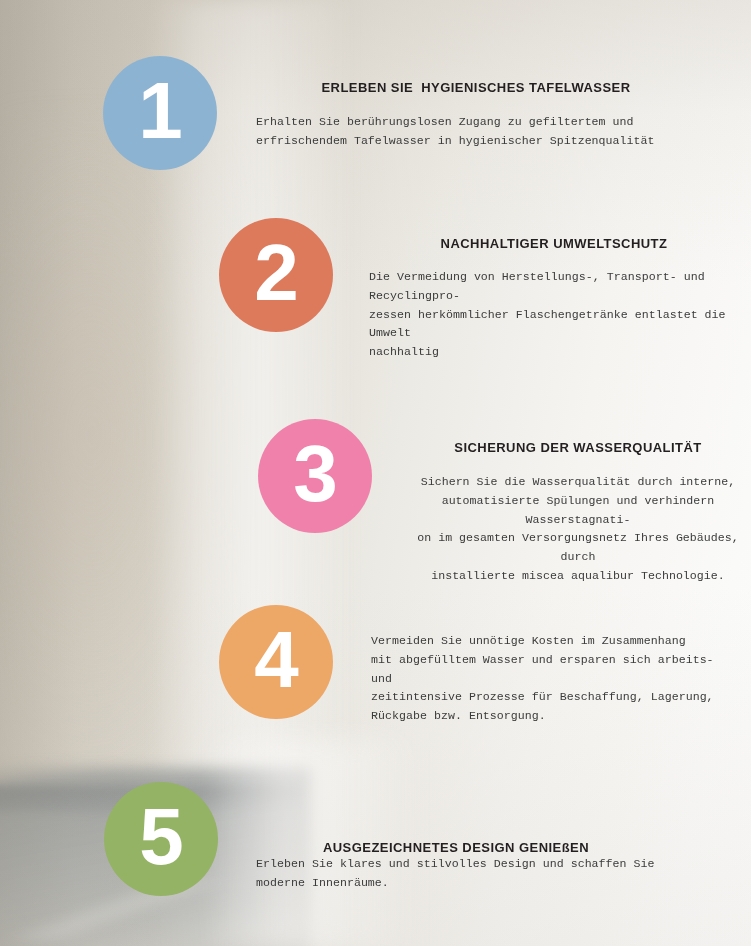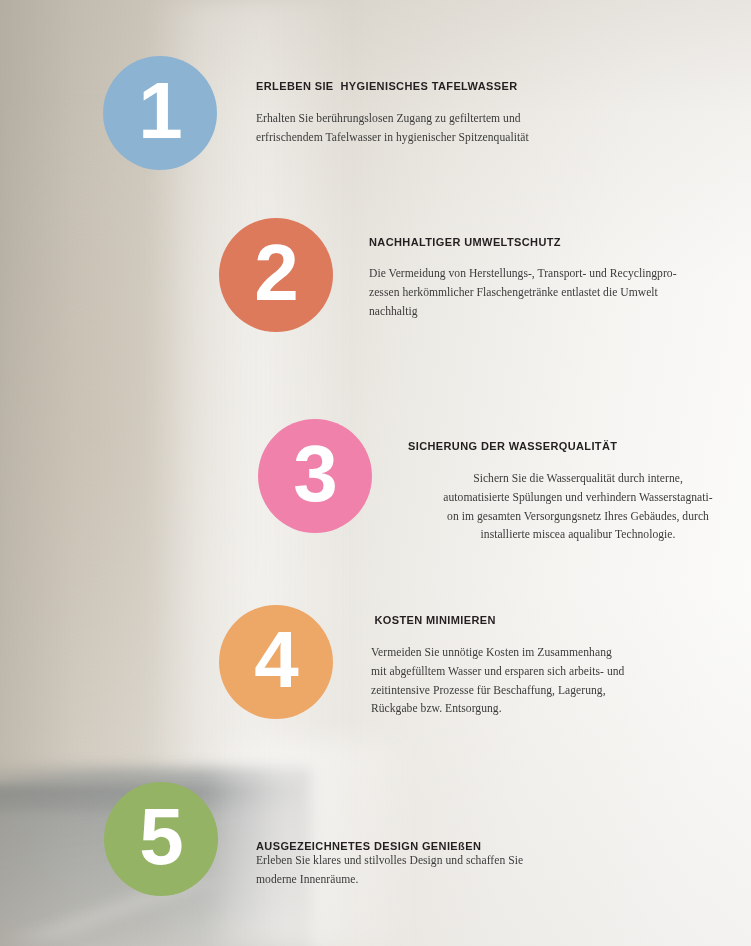--- a/index.html
+++ b/index.html
@@ -179,30 +179,31 @@
     transform: translateY(-2px);
   }
 
   .textblock {
     position: absolute;
   }
 
   .step-title {
     margin: 0;
     font-family: "Liberation Sans", sans-serif;
-    font-size: 11px;
+    font-size: 13px;
     font-weight: 700;
     letter-spacing: 0.035em;
     color: #231f20;
     white-space: pre;
+    text-align: center;
   }
 
   .step-body {
     margin: 0;
-    font-family: Liberation Serif, serif;
+    font-family: Liberation Mono, monospace;
     font-size: 11.6px;
     font-weight: 400;
     line-height: 1.62;
     color: #3b3b3b;
     white-space: pre-line;
     letter-spacing: 0.003em;
   }
 </style>
 </head>
 <body>
@@ -255,21 +256,20 @@
 on im gesamten Versorgungsnetz Ihres Gebäudes, durch
 installierte miscea aqualibur Technologie.</p>
       </div>
     </div>
 
     <div class="step">
       <div class="badge" id="badge-4" style="left: 219px; top: 605px; width: 114px; height: 114px; font-size: 80px; background-color: rgb(237, 167, 103);">
         <span>4</span>
       </div>
       <div class="textblock" style="left:371px; top:614px; width:345px;">
-        <p class="step-title"> KOSTEN MINIMIEREN</p>
         <p class="step-body" style="margin-top:18px;">Vermeiden Sie unnötige Kosten im Zusammenhang
 mit abgefülltem Wasser und ersparen sich arbeits- und
 zeitintensive  Prozesse für Beschaffung, Lagerung,
 Rückgabe bzw. Entsorgung.</p>
       </div>
     </div>
 
     <div class="step">
       <div class="badge" id="badge-5" style="left: 104px; top: 782px; width: 114px; height: 114px; font-size: 80px; background-color: rgb(148, 179, 100);">
         <span>5</span>

